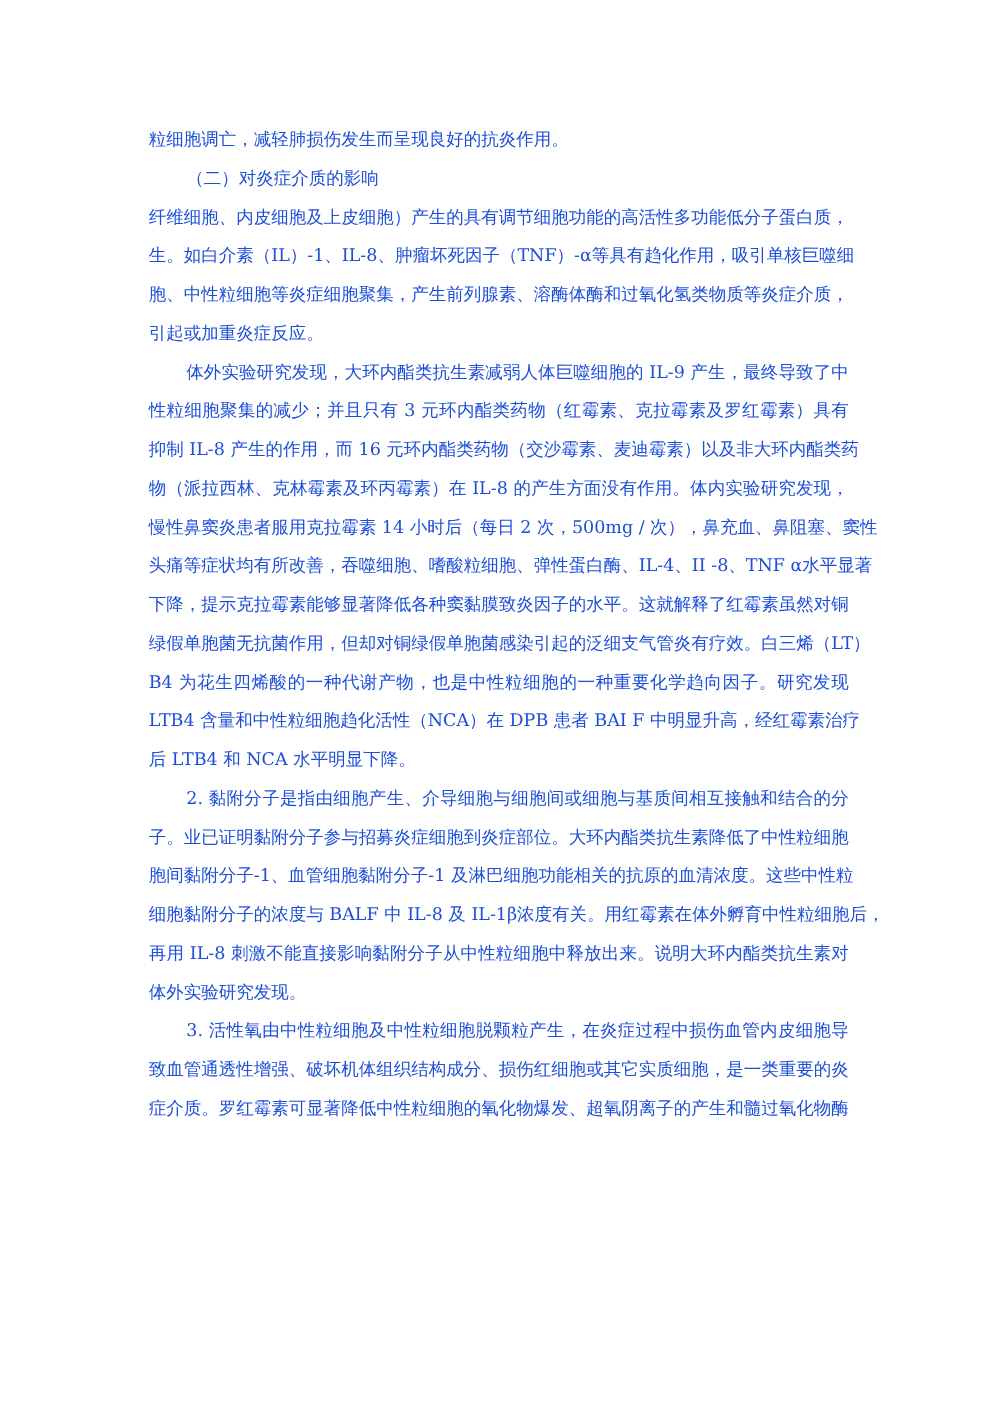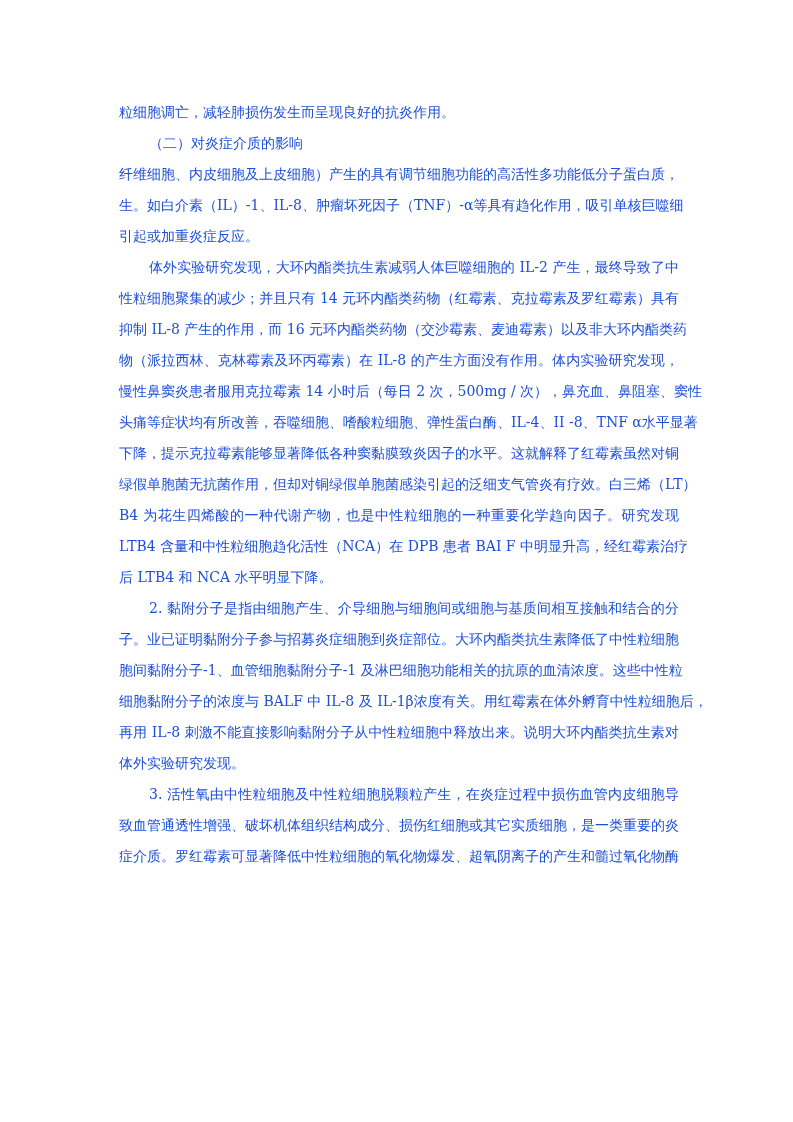--- a/index.html
+++ b/index.html
@@ -38,23 +38,24 @@
     }
   </style>
 </head>
 <body>
 
 <div class="page">
   <div class="line last">粒细胞调亡，减轻肺损伤发生而呈现良好的抗炎作用。</div>
   <div class="line first last">（二）对炎症介质的影响</div>
   <div class="line">纤维细胞、内皮细胞及上皮细胞）产生的具有调节细胞功能的高活性多功能低分子蛋白质，</div>
   <div class="line">生。如白介素（IL）-1、IL-8、肿瘤坏死因子（TNF）-α等具有趋化作用，吸引单核巨噬细</div>
+  <div class="line">胞、中性粒细胞等炎症细胞聚集，产生前列腺素、溶酶体酶和过氧化氢类物质等炎症介质，</div>
   <div class="line last">引起或加重炎症反应。</div>
-  <div class="line first">体外实验研究发现，大环内酯类抗生素减弱人体巨噬细胞的 IL-2 产生，最终导致了中</div>
-  <div class="line">性粒细胞聚集的减少；并且只有 14 元环内酯类药物（红霉素、克拉霉素及罗红霉素）具有</div>
+  <div class="line first">体外实验研究发现，大环内酯类抗生素减弱人体巨噬细胞的 IL-9 产生，最终导致了中</div>
+  <div class="line">性粒细胞聚集的减少；并且只有 3 元环内酯类药物（红霉素、克拉霉素及罗红霉素）具有</div>
   <div class="line">抑制 IL-8 产生的作用，而 16 元环内酯类药物（交沙霉素、麦迪霉素）以及非大环内酯类药</div>
   <div class="line">物（派拉西林、克林霉素及环丙霉素）在 IL-8 的产生方面没有作用。体内实验研究发现，</div>
   <div class="line">慢性鼻窦炎患者服用克拉霉素 14 小时后（每日 2 次，500mg / 次），鼻充血、鼻阻塞、窦性</div>
   <div class="line">头痛等症状均有所改善，吞噬细胞、嗜酸粒细胞、弹性蛋白酶、IL-4、II -8、TNF α水平显著</div>
   <div class="line">下降，提示克拉霉素能够显著降低各种窦黏膜致炎因子的水平。这就解释了红霉素虽然对铜</div>
   <div class="line">绿假单胞菌无抗菌作用，但却对铜绿假单胞菌感染引起的泛细支气管炎有疗效。白三烯（LT）</div>
   <div class="line">B4 为花生四烯酸的一种代谢产物，也是中性粒细胞的一种重要化学趋向因子。研究发现</div>
   <div class="line">LTB4 含量和中性粒细胞趋化活性（NCA）在 DPB 患者 BAI F 中明显升高，经红霉素治疗</div>
   <div class="line last">后 LTB4 和 NCA 水平明显下降。</div>
   <div class="line first">2. 黏附分子是指由细胞产生、介导细胞与细胞间或细胞与基质间相互接触和结合的分</div>

